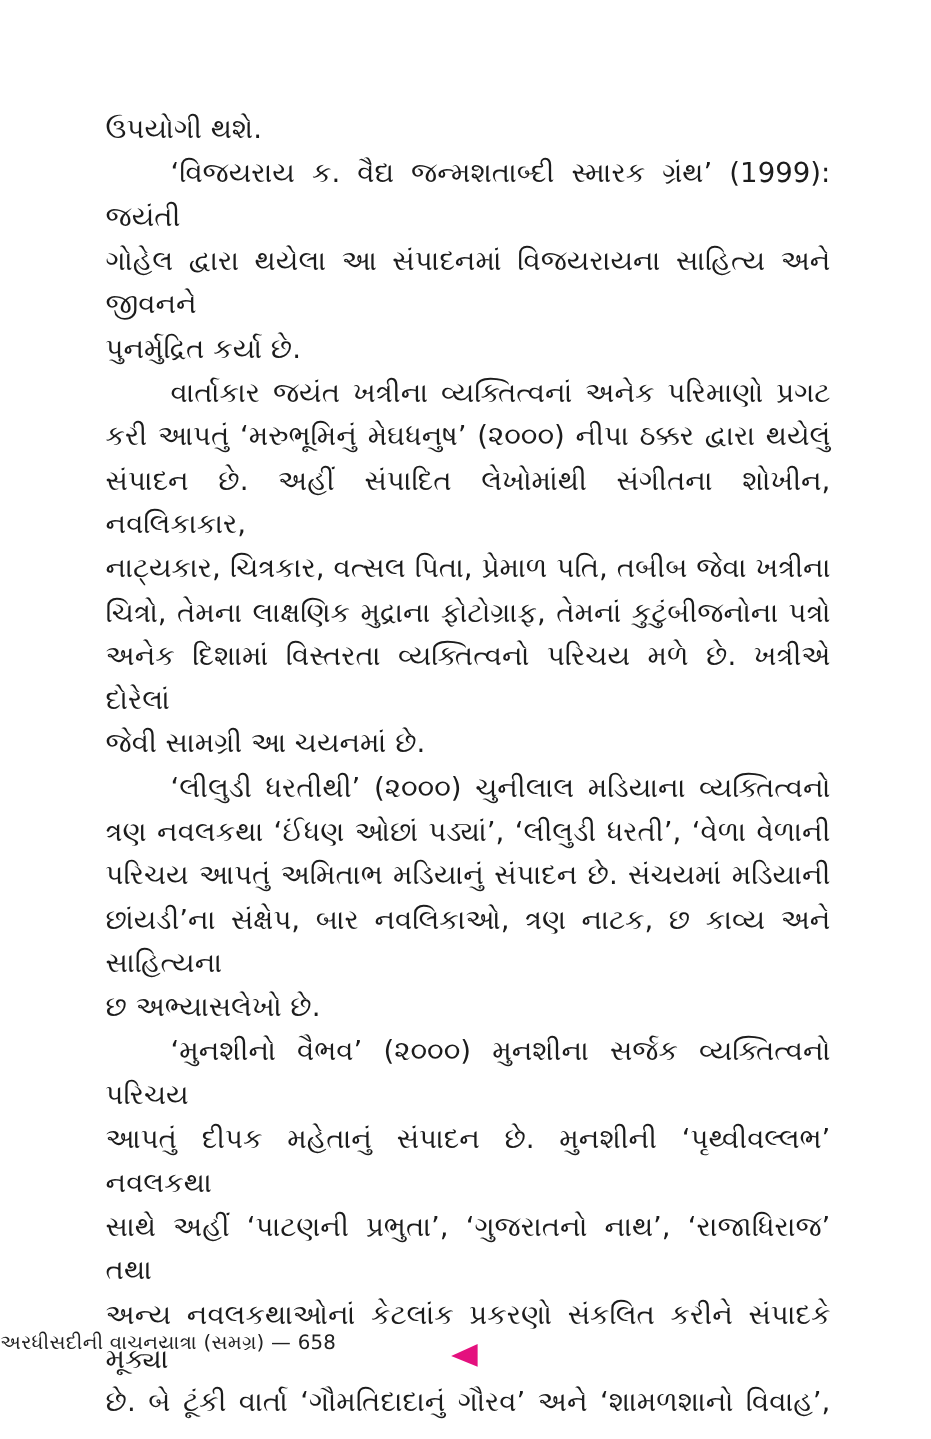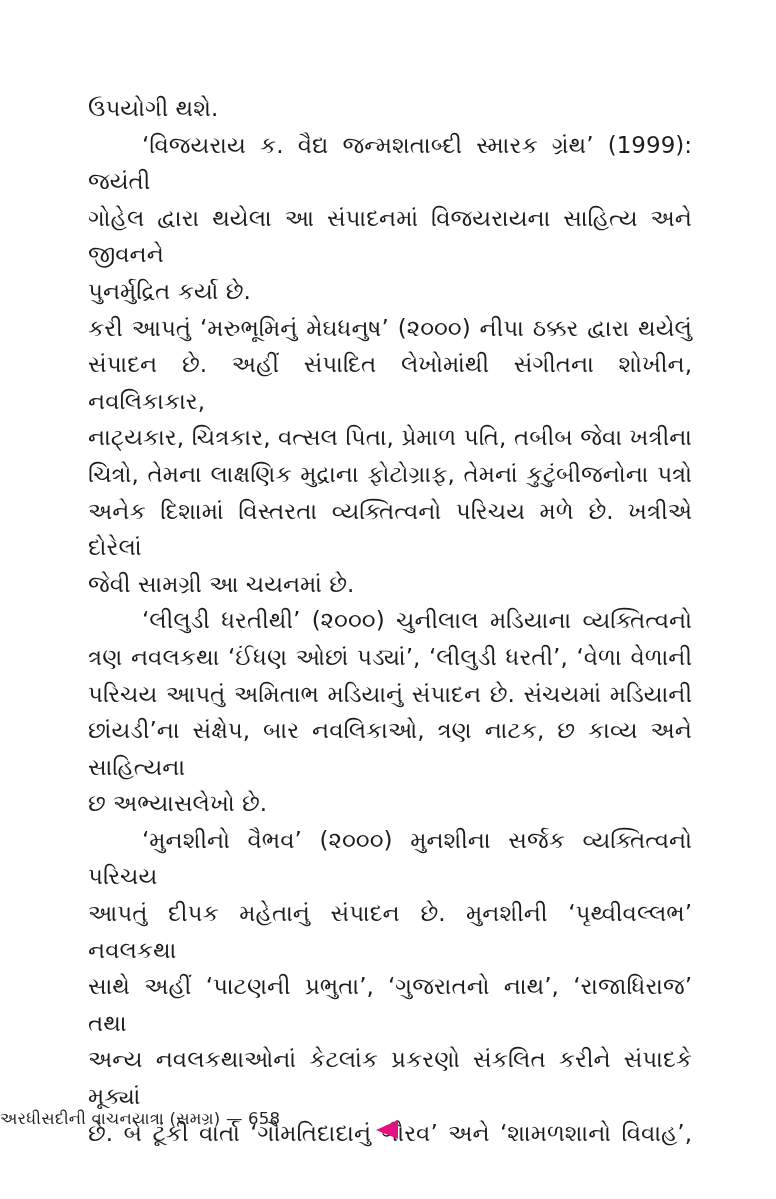--- a/index.html
+++ b/index.html
@@ -63,20 +63,21 @@
 <body>
 
 <div class="page" style="background: rgb(255, 255, 255);">
 
   <div class="text-block" style="color: rgb(28, 28, 28);">
 
   <div class="line last">ઉપયોગી થશે.</div>
       <div class="line indent">‘વિજયરાય ક. વૈદ્ય જન્મશતાબ્દી સ્મારક ગ્રંથ’ (1999): જયંતી</div>
       <div class="line">ગોહેલ દ્વારા થયેલા આ સંપાદનમાં વિજયરાયના સાહિત્ય અને જીવનને</div>
       <div class="line last">પુનર્મુદ્રિત કર્યા છે.</div>
+      <div class="line indent">વાર્તાકાર જયંત ખત્રીના વ્યક્તિત્વનાં અનેક પરિમાણો પ્રગટ</div>
       <div class="line">કરી આપતું ‘મરુભૂમિનું મેઘધનુષ’ (૨૦૦૦) નીપા ઠક્કર દ્વારા થયેલું</div>
       <div class="line">સંપાદન છે. અહીં સંપાદિત લેખોમાંથી સંગીતના શોખીન, નવલિકાકાર,</div>
       <div class="line">નાટ્યકાર, ચિત્રકાર, વત્સલ પિતા, પ્રેમાળ પતિ, તબીબ જેવા ખત્રીના</div>
       <div class="line">ચિત્રો, તેમના લાક્ષણિક મુદ્રાના ફોટોગ્રાફ, તેમનાં કુટુંબીજનોના પત્રો</div>
       <div class="line">અનેક દિશામાં વિસ્તરતા વ્યક્તિત્વનો પરિચય મળે છે. ખત્રીએ દોરેલાં</div>
       <div class="line last">જેવી સામગ્રી આ ચયનમાં છે.</div>
       <div class="line indent">‘લીલુડી ધરતીથી’ (૨૦૦૦) ચુનીલાલ મડિયાના વ્યક્તિત્વનો</div>
       <div class="line">ત્રણ નવલકથા ‘ઈંધણ ઓછાં પડ્યાં’, ‘લીલુડી ધરતી’, ‘વેળા વેળાની</div>
       <div class="line">પરિચય આપતું અમિતાભ મડિયાનું સંપાદન છે. સંચયમાં મડિયાની</div>
       <div class="line">છાંયડી’ના સંક્ષેપ, બાર નવલિકાઓ, ત્રણ નાટક, છ કાવ્ય અને સાહિત્યના</div>

